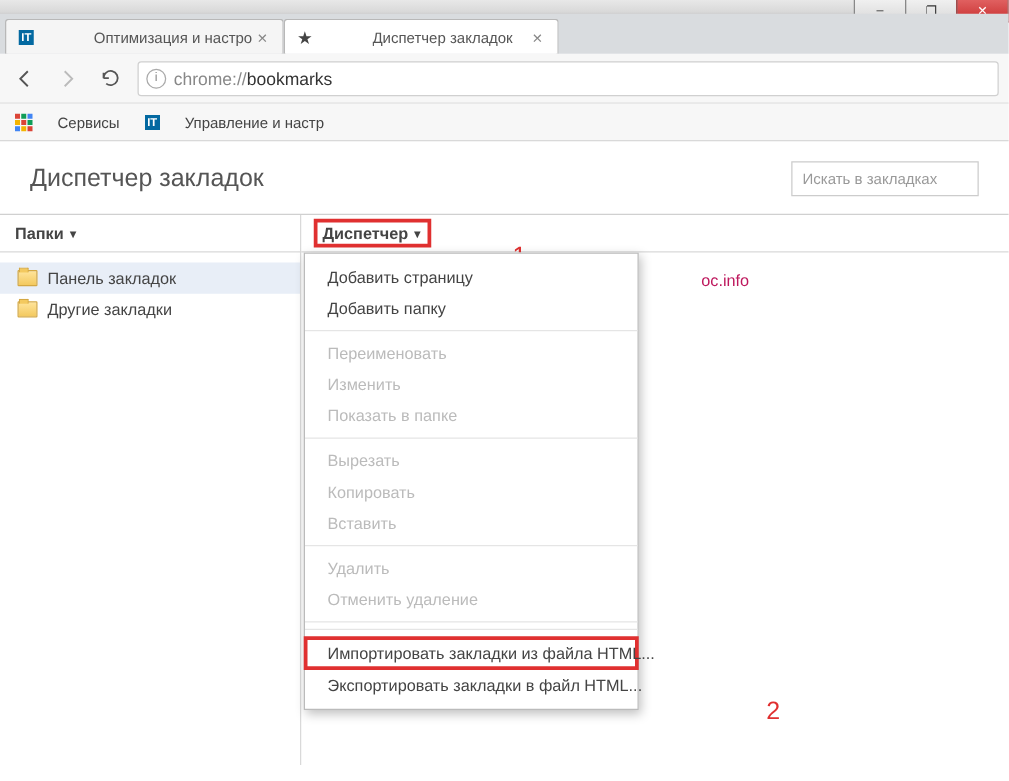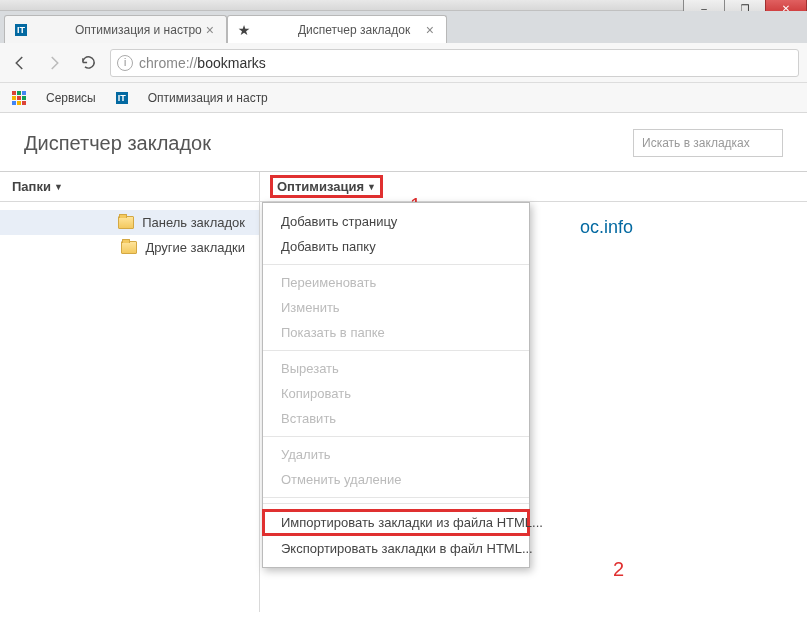--- a/index.html
+++ b/index.html
@@ -37,33 +37,33 @@
     .apps-icon span:nth-child(4){background:#f4b400;} .apps-icon span:nth-child(5){background:#db4437;}.apps-icon span:nth-child(6){background:#0f9d58;}
     .apps-icon span:nth-child(7){background:#4285f4;} .apps-icon span:nth-child(8){background:#f4b400;}.apps-icon span:nth-child(9){background:#db4437;}
     .apps-icon span{width:100%;height:100%;}
     
     
     .content-header { display:flex; align-items:center; justify-content:space-between; padding:16px 24px 14px; }
     .page-title { font-size:20px; color:#555; font-weight:normal;}
     .search-box { border:1px solid #ccc; height:28px; padding:0 8px; font-size:12px; color:#999; width:150px; display:flex; align-items:center;}
     
     .manager { display:flex; border-top:1px solid #d0d0d0;}
-    .side-col { width:260px; border-right:1px solid #d9d9d9; min-height:440px;}
+    .side-col { width:241px; border-right:1px solid #d9d9d9; min-height:440px;}
     .main-col { flex:1; position:relative; min-height:440px;}
     .col-header { height:30px; border-bottom:1px solid #d9d9d9; display:flex; align-items:center; padding:0 12px; font-size:13px; font-weight:bold; color:#444;}
     .col-header .caret { margin-left:3px; font-size:9px;}
     .manage-hdr { display:inline-flex; align-items:center; border:3px solid #e03030; padding:1px 4px; margin-left:-2px;}
     
     .folder-list { padding:8px 0;}
-    .folder-row { display:flex; align-items:center; gap:8px; padding:5px 14px; font-size:13px; color:#444;justify-content:flex-end;}
+    .folder-row { display:flex; align-items:center; gap:8px; padding:5px 14px; font-size:13px; color:#444;}
     .folder-row.sel { background:#e8eef7;}
     .folder-icon { width:16px; height:13px; background:linear-gradient(#ffe49a,#f3c95f); border:1px solid #d4a843; border-radius:1px; position:relative;}
     .folder-icon::before{content:"";position:absolute;top:-3px;left:0;width:6px;height:3px;background:#f3c95f;border:1px solid #d4a843;border-bottom:none;border-radius:1px 1px 0 0;}
     
-    .visible-item { position:absolute; left:320px; top:45px; font-size:18px; color:#0369a1;}
+    .visible-item { position:absolute; left:320px; top:45px; font-size:13px; color:#be185d;}
     
     
     .menu { position:absolute; left:2px; top:30px; width:268px; background:#fff; border:1px solid #bbb; box-shadow:2px 3px 8px rgba(0,0,0,0.25); padding:6px 0; z-index:10;}
     .menu-item { padding:5px 18px; font-size:13px; color:#444; white-space:nowrap;}
     .menu-item.disabled { color:#bbb;}
     .menu-sep { height:1px; background:#e5e5e5; margin:5px 0;}
     .menu-item.hl { border:3px solid #e03030; margin:0 -1px; padding:3px 16px;}
     
     
     .anno { position:absolute; color:#e03030; font-size:20px; font-weight:normal;}
@@ -134,21 +134,21 @@
         <span></span>
         <span></span>
         <span></span>
         <span></span>
         <span></span>
       </span>
     <span>Сервисы</span>
   </div>
   <div class="book-item">
     <span class="tab-it">IT</span>
-    <span>Оптимизация и настр</span>
+    <span>Управление и настр</span>
   </div>
 </div>
 
 <div class="content-header">
   <h1 class="page-title">Диспетчер закладок</h1>
   <div class="search-box">
     <span>Искать в закладках</span>
   </div>
 </div>
 
@@ -165,21 +165,21 @@
       </div>
       <div class="folder-row">
         <span class="folder-icon"></span>
         <span>Другие закладки</span>
       </div>
     </div>
   </div>
   <div class="main-col">
     <div class="col-header">
       <span class="manage-hdr">
-        <span>Оптимизация</span>
+        <span>Диспетчер</span>
           <span class="caret">▼</span>
       </span>
     </div>
 
     <span class="visible-item">oc.info</span>
 
     <div class="menu">
       <div class="menu-item">Добавить страницу</div>
       <div class="menu-item">Добавить папку</div>
       <div class="menu-sep"></div>

